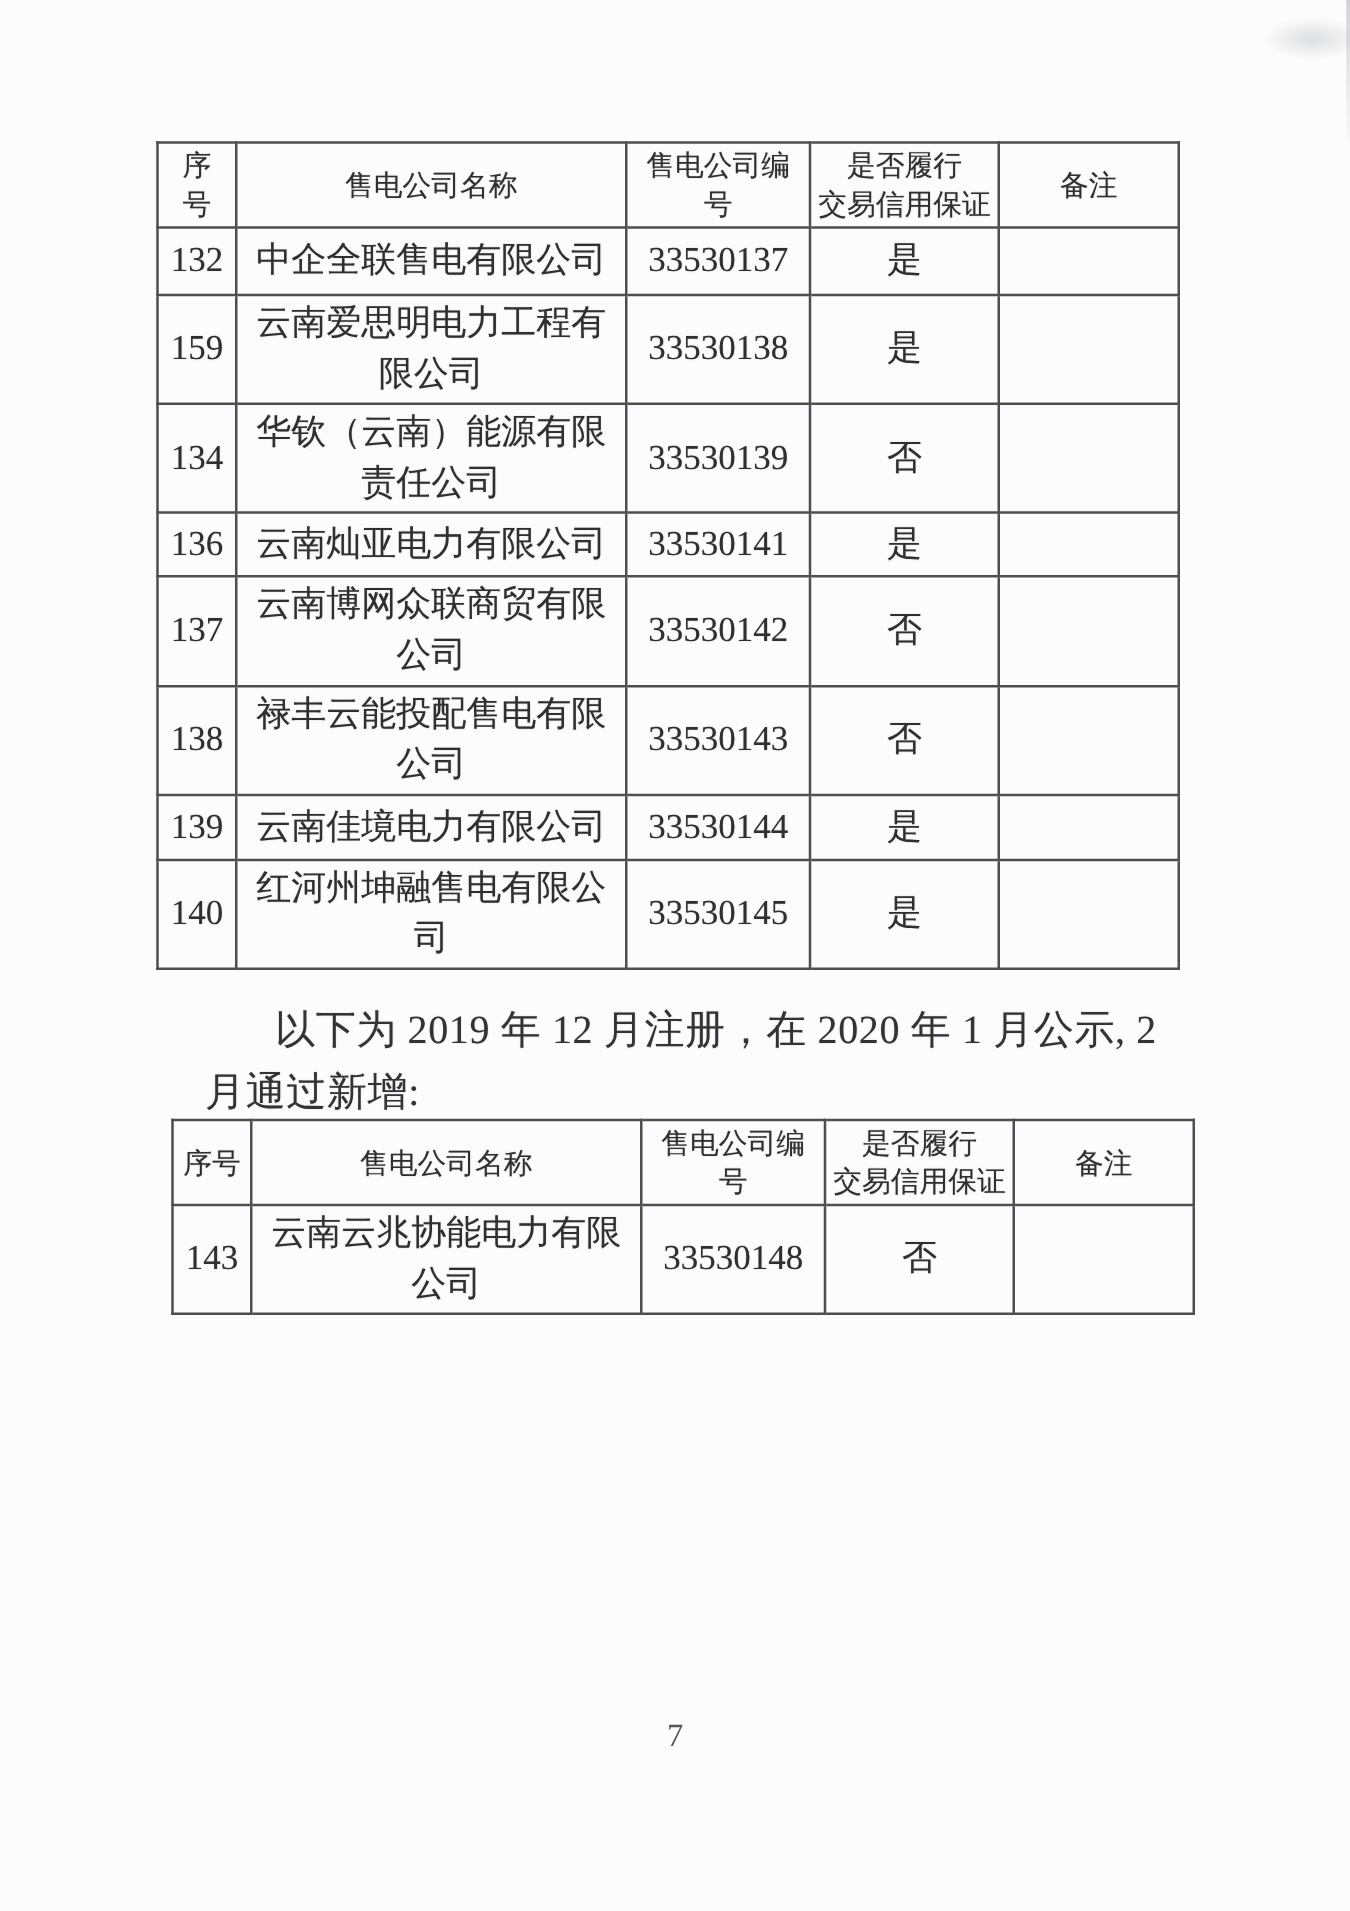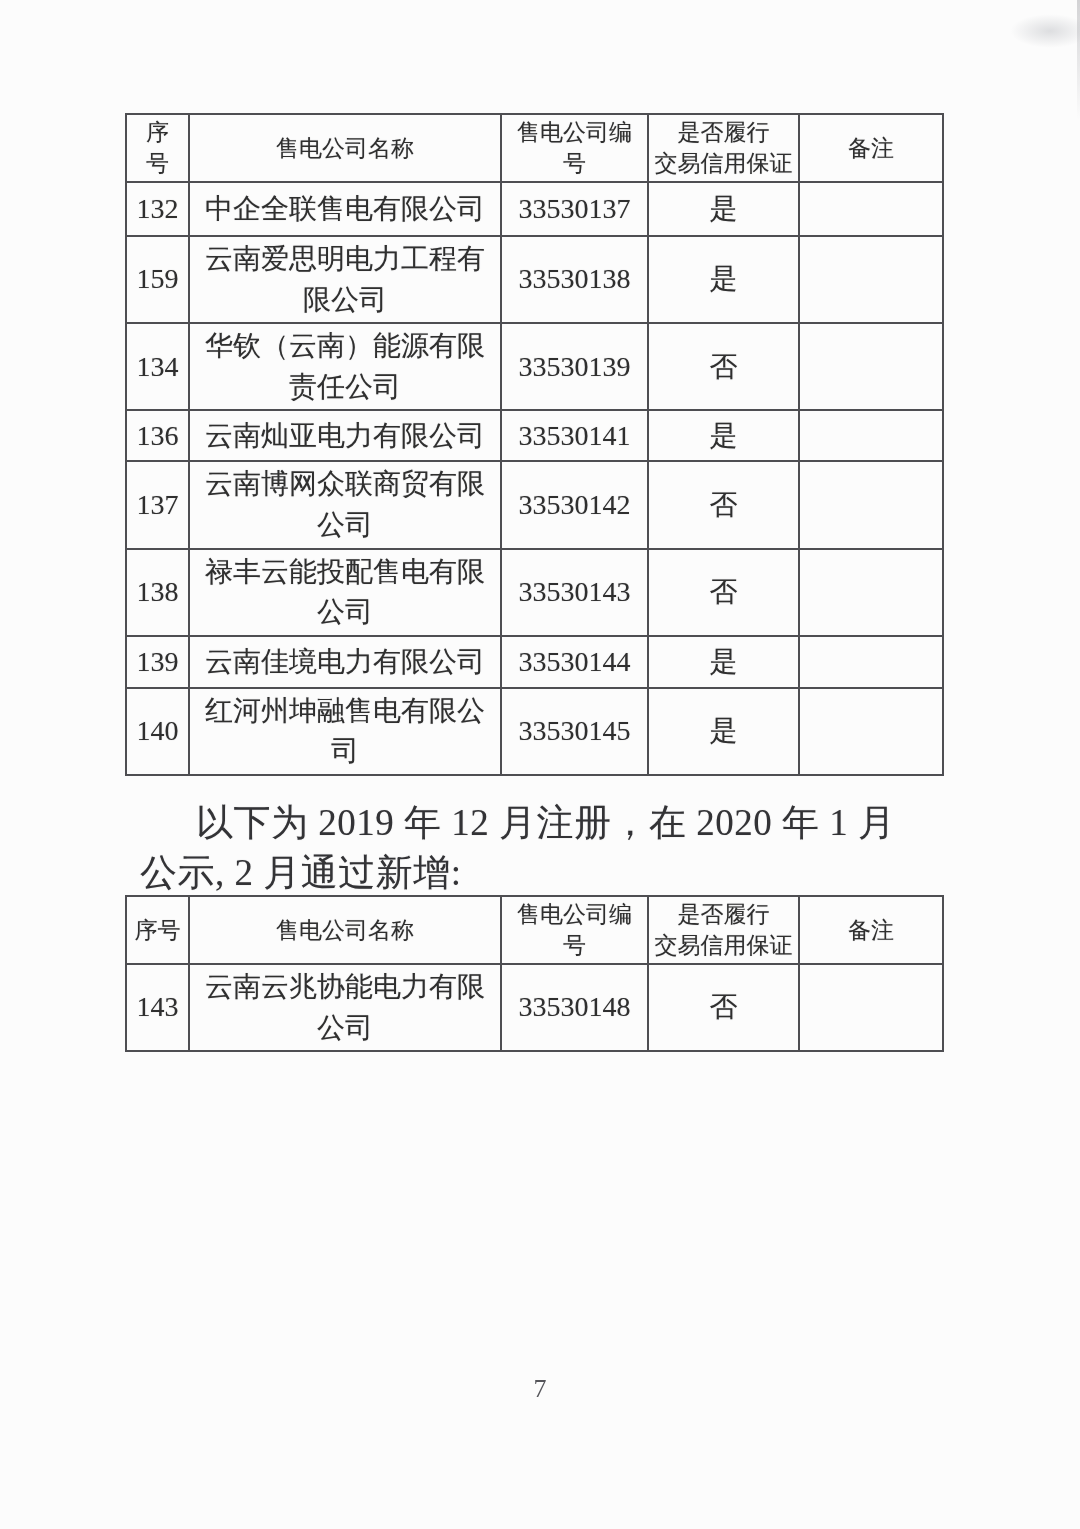--- a/index.html
+++ b/index.html
@@ -33,21 +33,21 @@
     background: linear-gradient(to bottom, rgba(160,160,165,0.45), rgba(160,160,165,0));
   }
   table.doc-table {
     position: absolute;
     left: 125px;
     width: 817px;
     border-collapse: collapse;
     table-layout: fixed;
   }
   table.t1 { top: 113px; }
-  table.t2 { top: 895px; }
+  table.t2 { top: 895px; margin-left: 12px; }
   .doc-table th, .doc-table td {
     border: 2px solid #4e4e52;
     text-align: center;
     vertical-align: middle;
     font-weight: normal;
     padding: 2px 4px;
     overflow: hidden;
     text-shadow: 0 0 1px rgba(90,90,95,0.45);
   }
   .doc-table th {
@@ -76,25 +76,25 @@
   .t1 tbody tr:nth-child(8)  { height: 50px; padding-left: 12px; }
   .t1 tbody tr:nth-child(9)  { height: 52px; }
   .t1 tbody tr:nth-child(10) { height: 62px; }
   .t1 tbody tr:nth-child(11) { height: 63px; }
 
   .t2 thead tr { height: 62px; }
   .t2 tbody tr { height: 60px; }
 
   .intro {
     position: absolute;
-    left: 140px;
+    left: 164px;
     top: 798px;
     width: 790px;
     margin: 0;
-    font-size: 37px;
+    font-size: 32px;
     line-height: 50px;
     letter-spacing: 0.5px;
     text-indent: 56px;
     color: #333336;
     text-shadow: 0 0 1px rgba(90,90,95,0.4);
   }
   .page-number {
     position: absolute;
     left: 0;
     top: 1374px;

